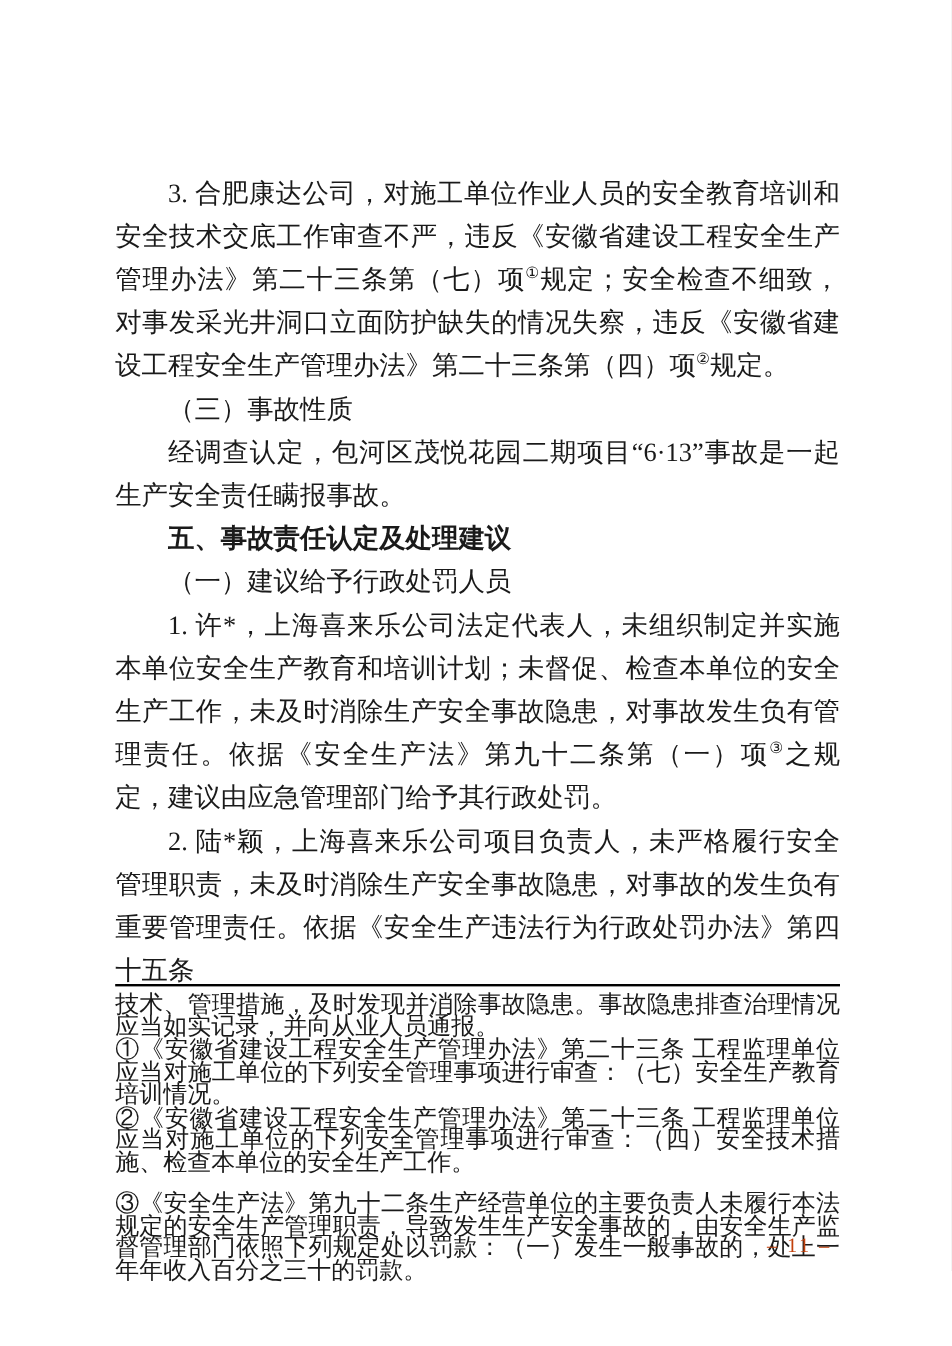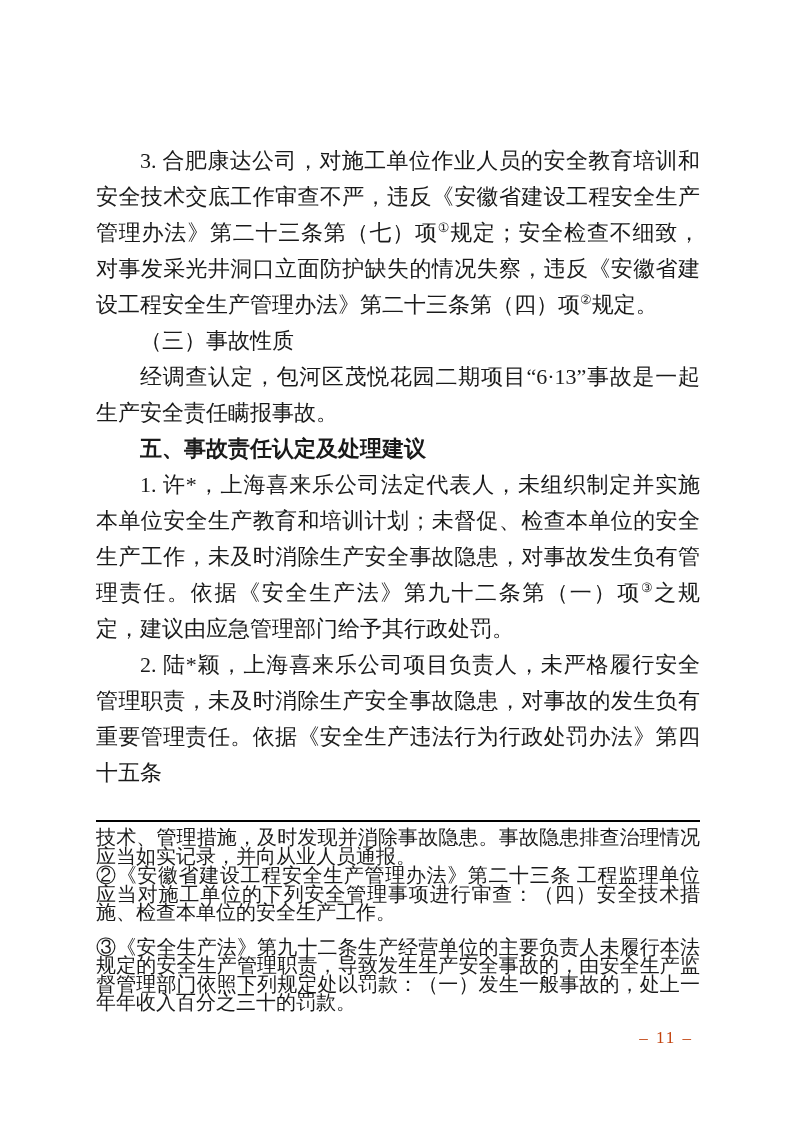--- a/index.html
+++ b/index.html
@@ -73,29 +73,31 @@
   <div class="content">
 
     <p><span>3. 合肥康达公司，对施工单位作业人员的安全教育培训和安全技术交底工作审查不严，违反《安徽省建设工程安全生产管理办法》第二十三条第（七）项</span><span class="sup">①</span><span>规定；安全检查不细致，对事发采光井洞口立面防护缺失的情况失察，违反《安徽省建设工程安全生产管理办法》第二十三条第（四）项</span><span class="sup">②</span><span>规定。</span></p>
 
     <p>（三）事故性质</p>
 
     <p>经调查认定，包河区茂悦花园二期项目“6·13”事故是一起生产安全责任瞒报事故。</p>
 
     <p class="h-bold">五、事故责任认定及处理建议</p>
 
+    <p>（一）建议给予行政处罚人员</p>
 
     <p><span>1. 许*，上海喜来乐公司法定代表人，未组织制定并实施本单位安全生产教育和培训计划；未督促、检查本单位的安全生产工作，未及时消除生产安全事故隐患，对事故发生负有管理责任。依据《安全生产法》第九十二条第（一）项</span><span class="sup">③</span><span>之规定，建议由应急管理部门给予其行政处罚。</span></p>
 
     <p>2. 陆*颖，上海喜来乐公司项目负责人，未严格履行安全管理职责，未及时消除生产安全事故隐患，对事故的发生负有重要管理责任。依据《安全生产违法行为行政处罚办法》第四十五条</p>
 
   </div>
 
   <div class="footnotes">
     <div class="footnote-rule"></div>
     <p>技术、管理措施，及时发现并消除事故隐患。事故隐患排查治理情况应当如实记录，并向从业人员通报。</p>
+    <p>①《安徽省建设工程安全生产管理办法》第二十三条 工程监理单位应当对施工单位的下列安全管理事项进行审查：（七）安全生产教育培训情况。</p>
     <p>②《安徽省建设工程安全生产管理办法》第二十三条 工程监理单位应当对施工单位的下列安全管理事项进行审查：（四）安全技术措施、检查本单位的安全生产工作。</p>
     <p class="gap">③《安全生产法》第九十二条生产经营单位的主要负责人未履行本法规定的安全生产管理职责，导致发生生产安全事故的，由安全生产监督管理部门依照下列规定处以罚款：（一）发生一般事故的，处上一年年收入百分之三十的罚款。</p>
   </div>
 
   <div class="page-number">– 11 –</div>
 
 </div>
 
 </body></html>

